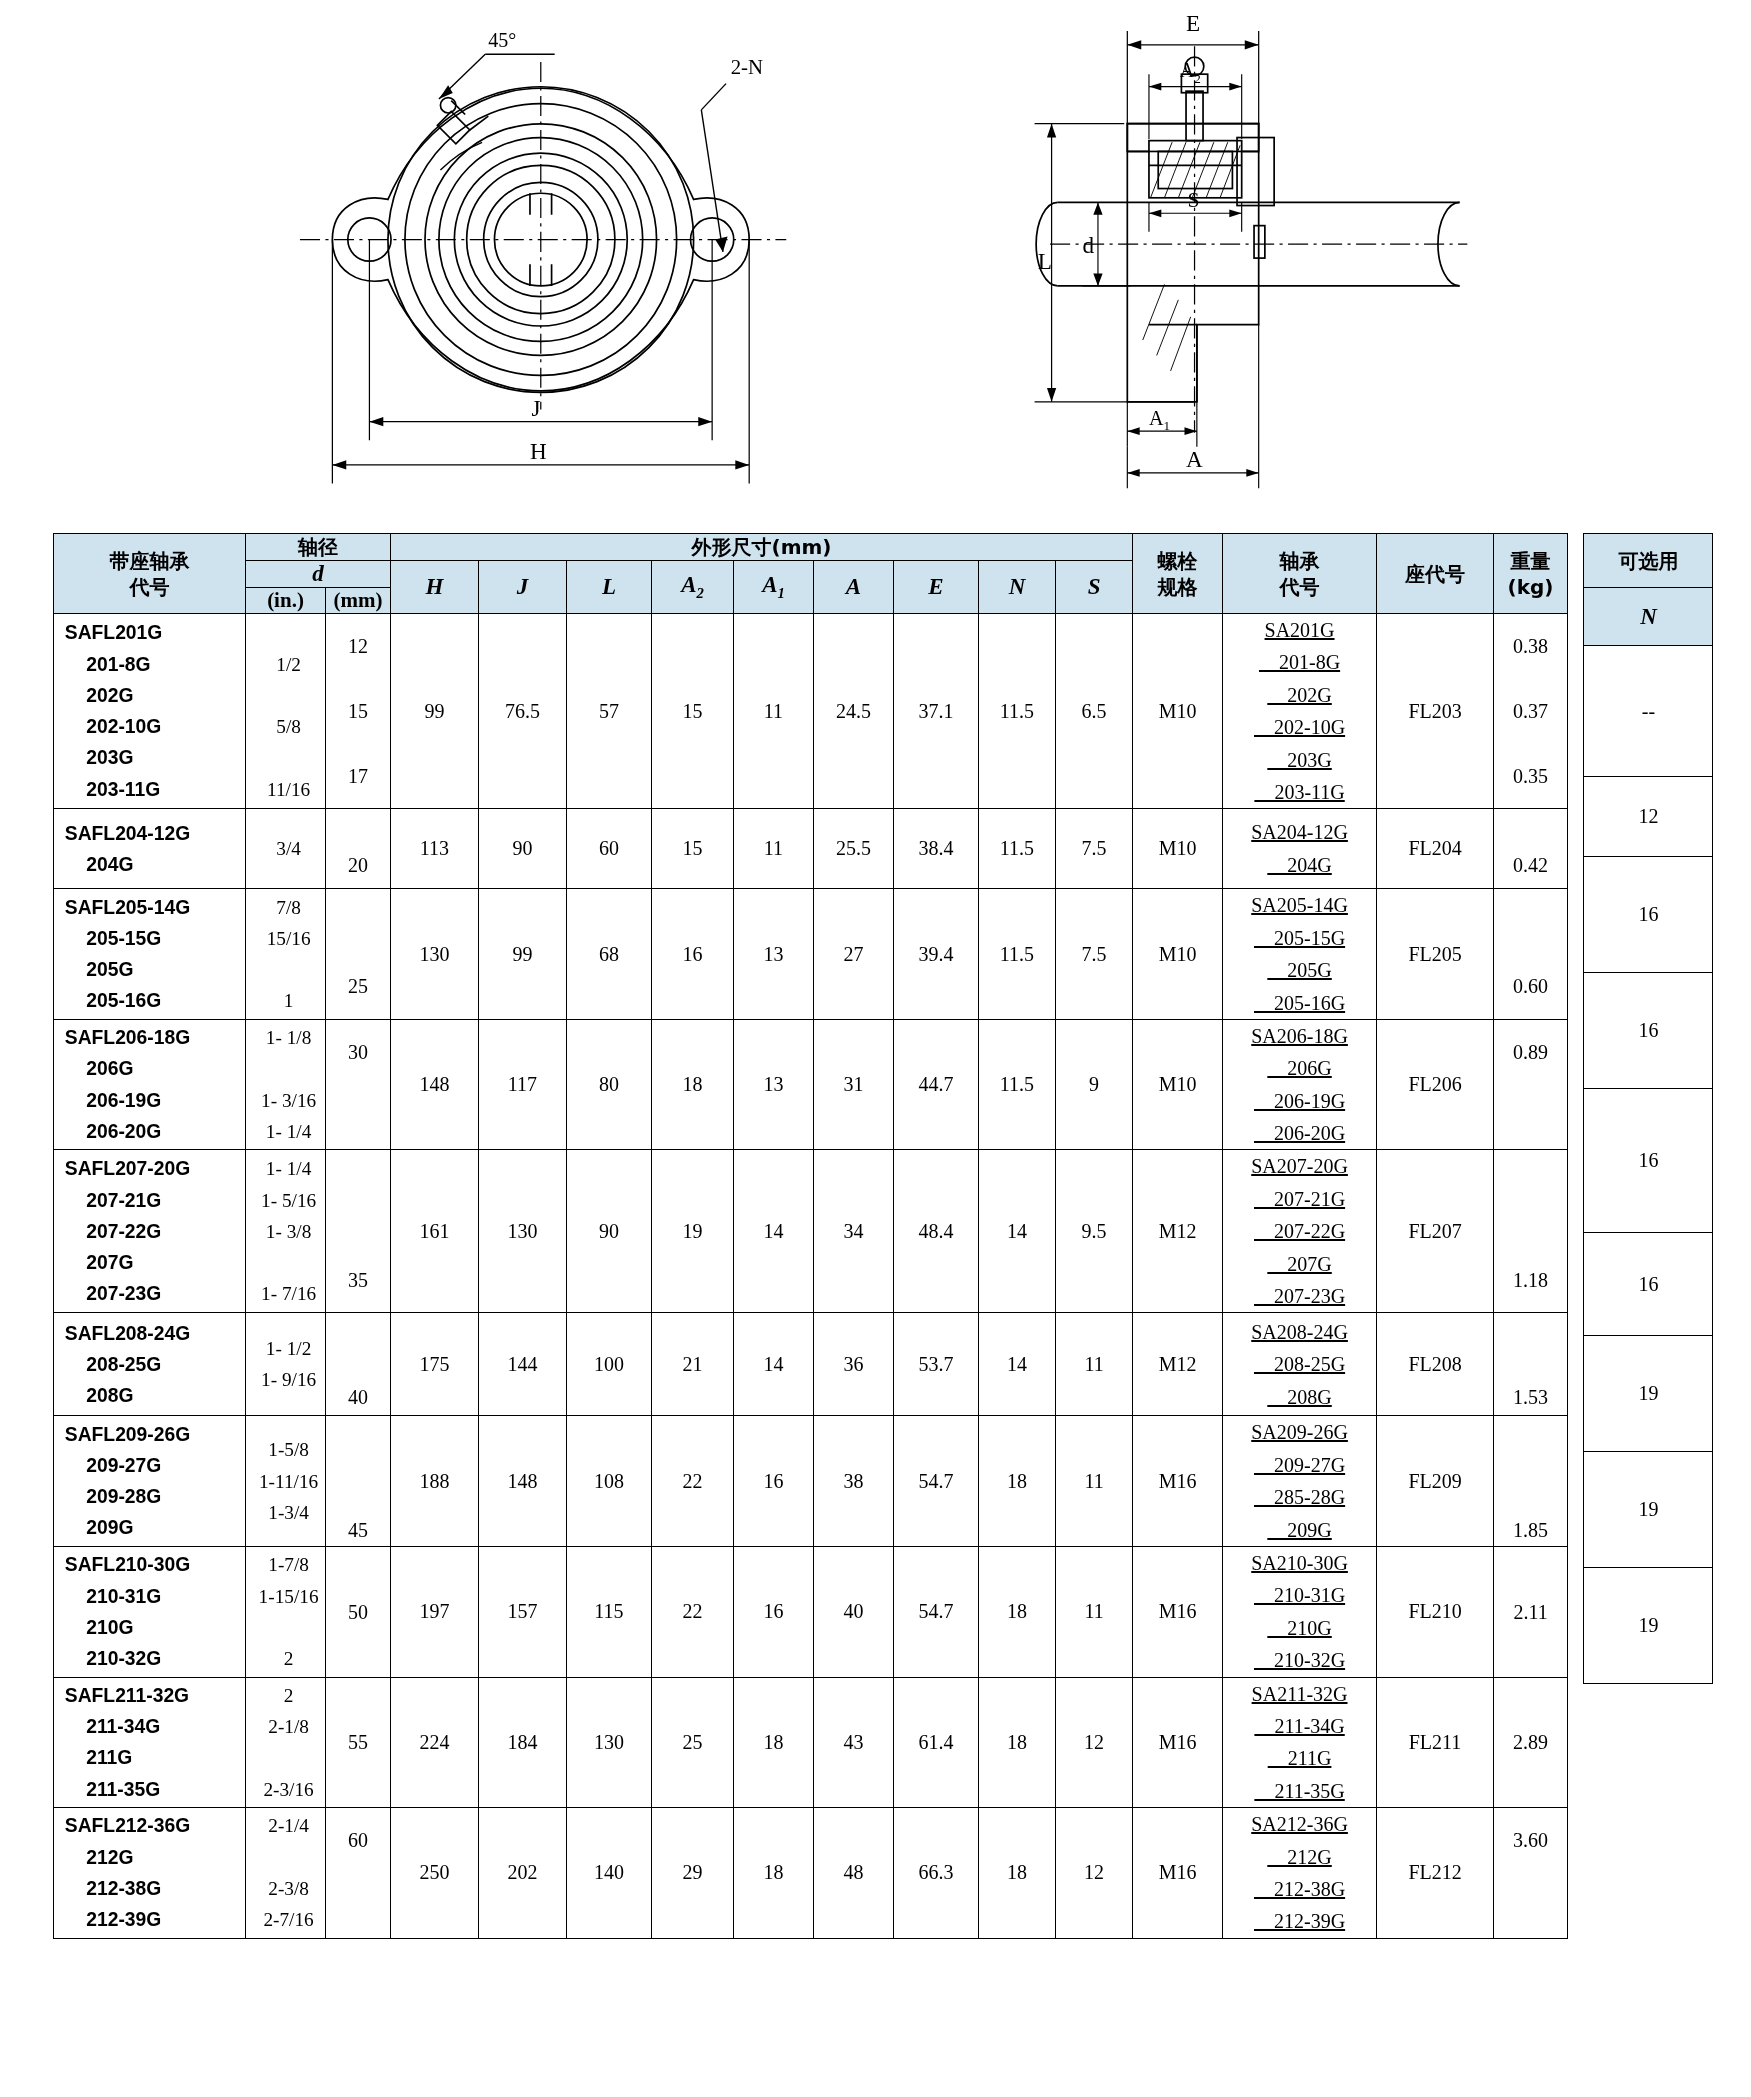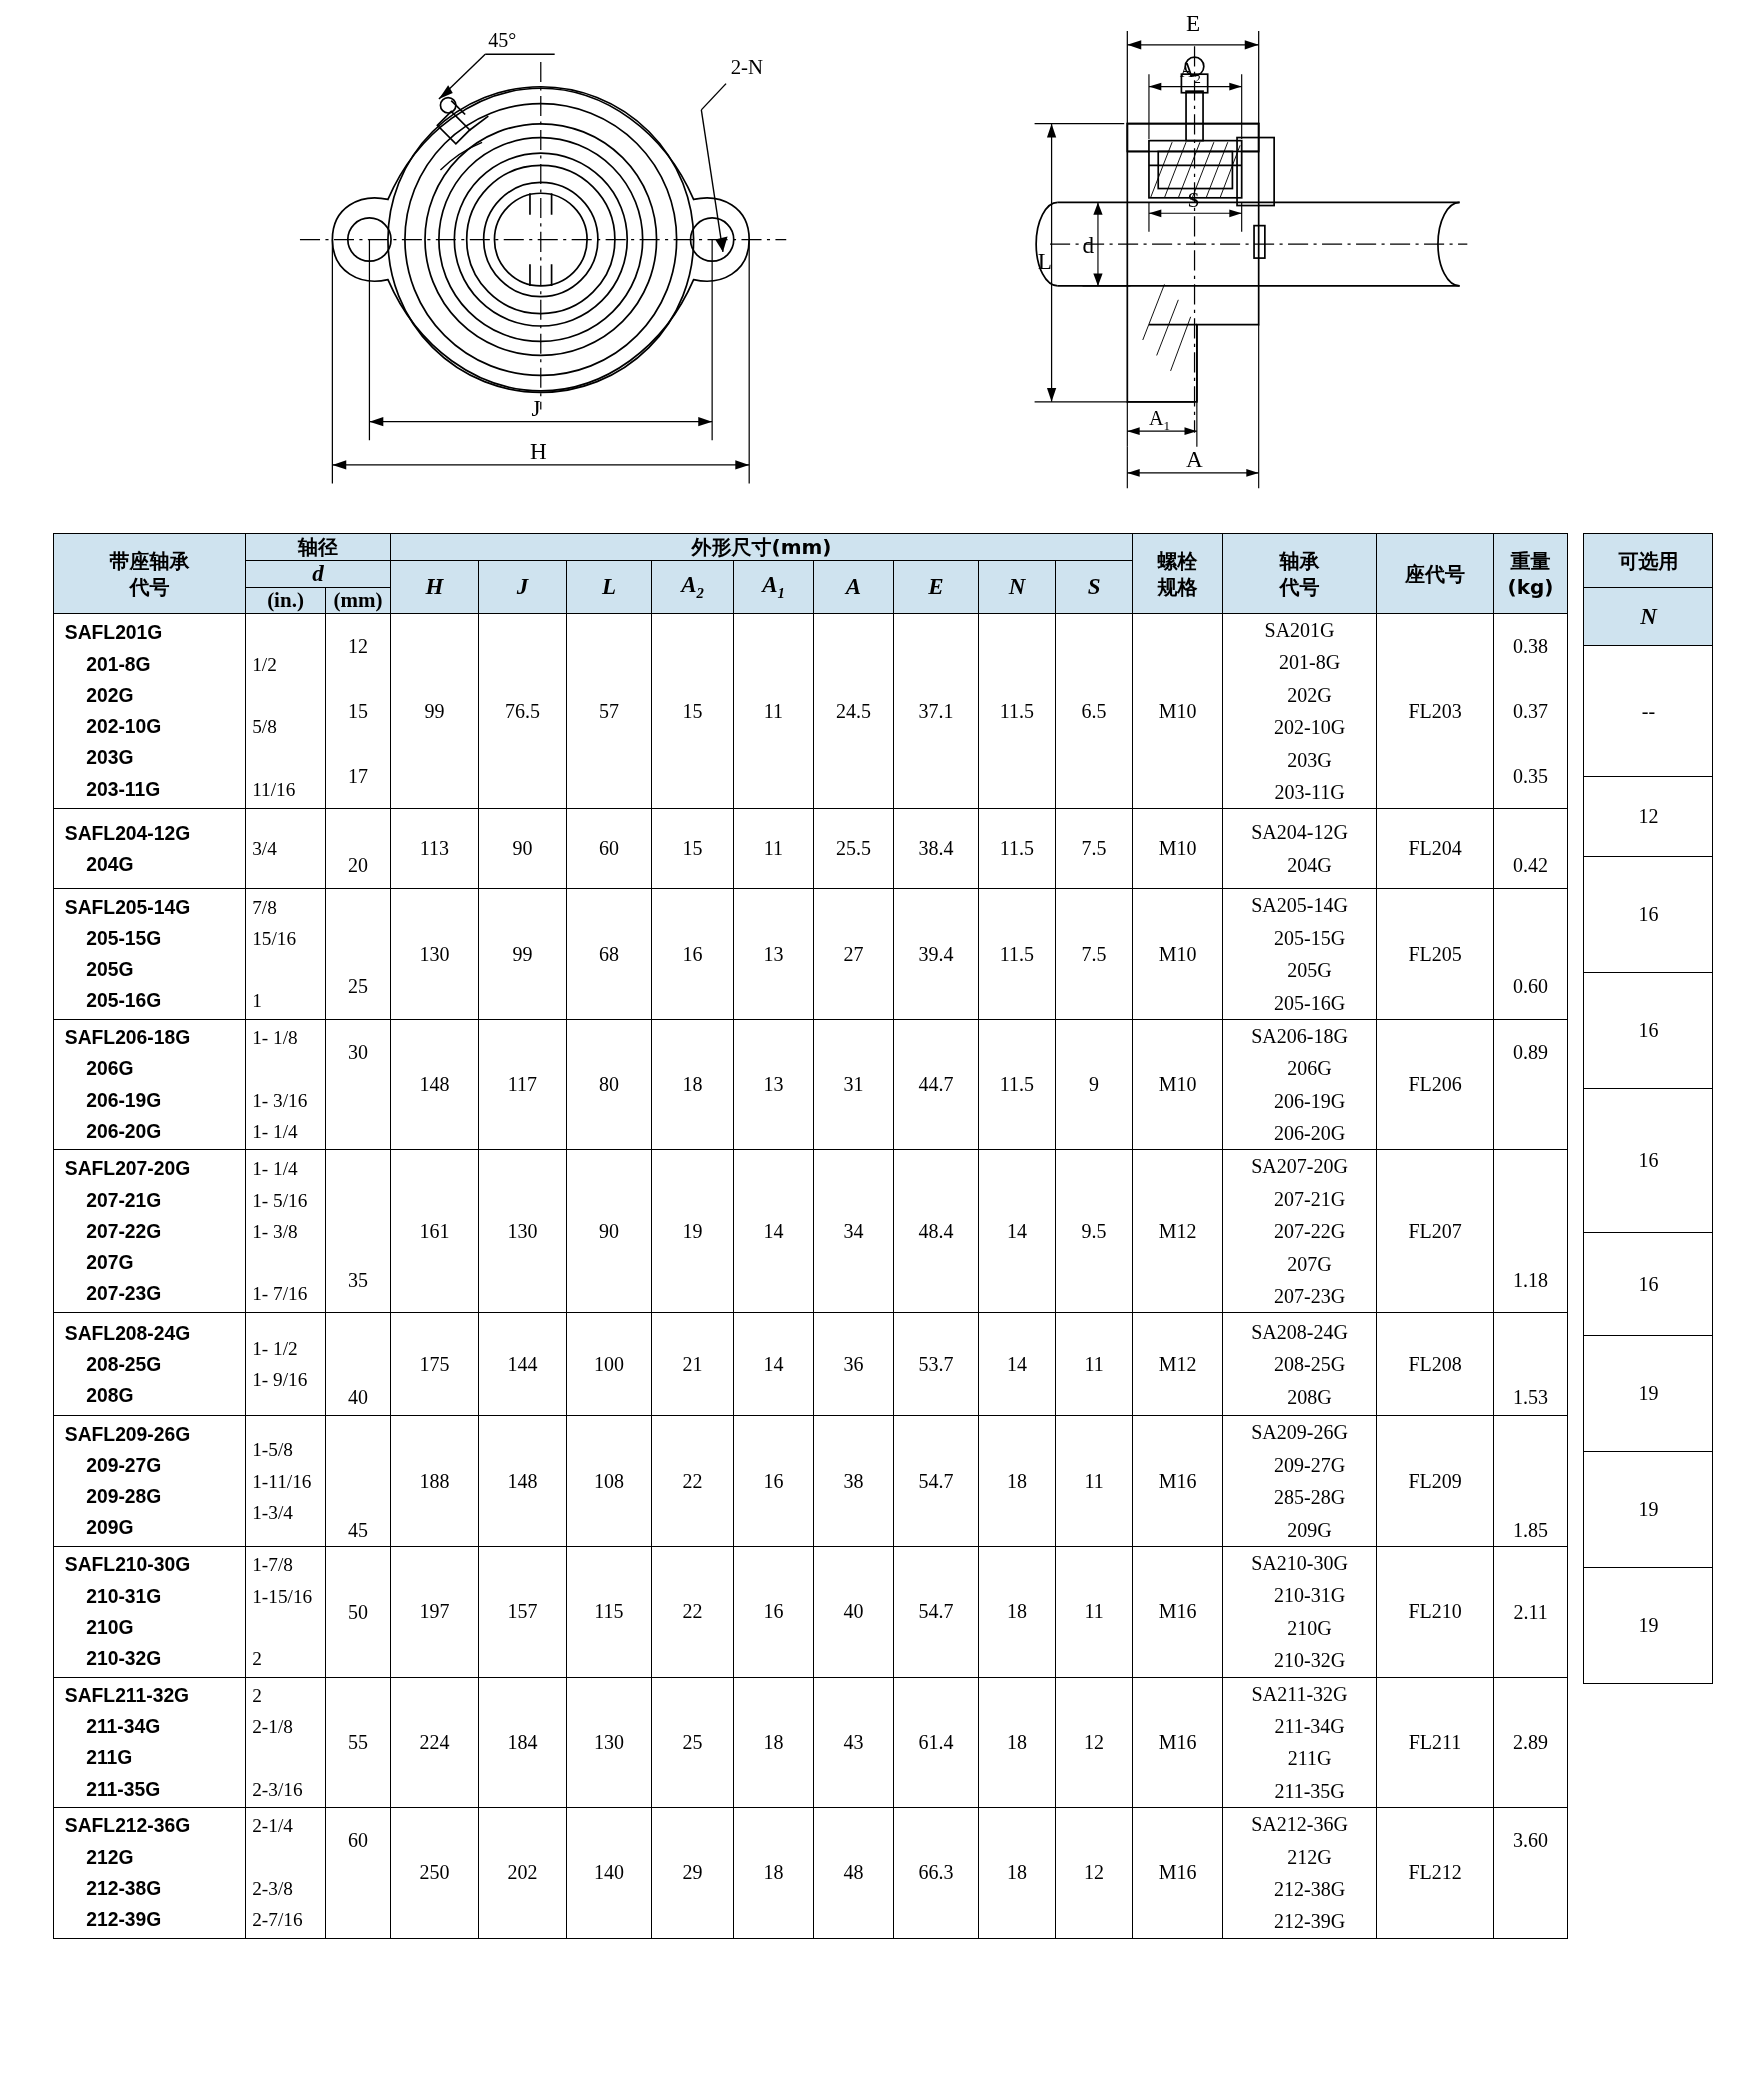--- a/index.html
+++ b/index.html
@@ -84,23 +84,24 @@
     font-size: 19.3px;
     line-height: 1.62;
     white-space: pre;
   }
   td.bcode-cell {
     text-align: center;
     font-family: "Liberation Serif", serif;
     font-size: 20px;
     line-height: 1.62;
     white-space: pre;
+    text-decoration: underline;
   }
   td.inch-cell {
-    text-align: left;
+    text-align: center;
     padding-left: 6.2px;
     font-size: 19.3px;
     line-height: 1.62;
     white-space: pre;
   }
   td.mm-cell {
     font-size: 20px;
     line-height: 1.62;
     white-space: pre;
   }

